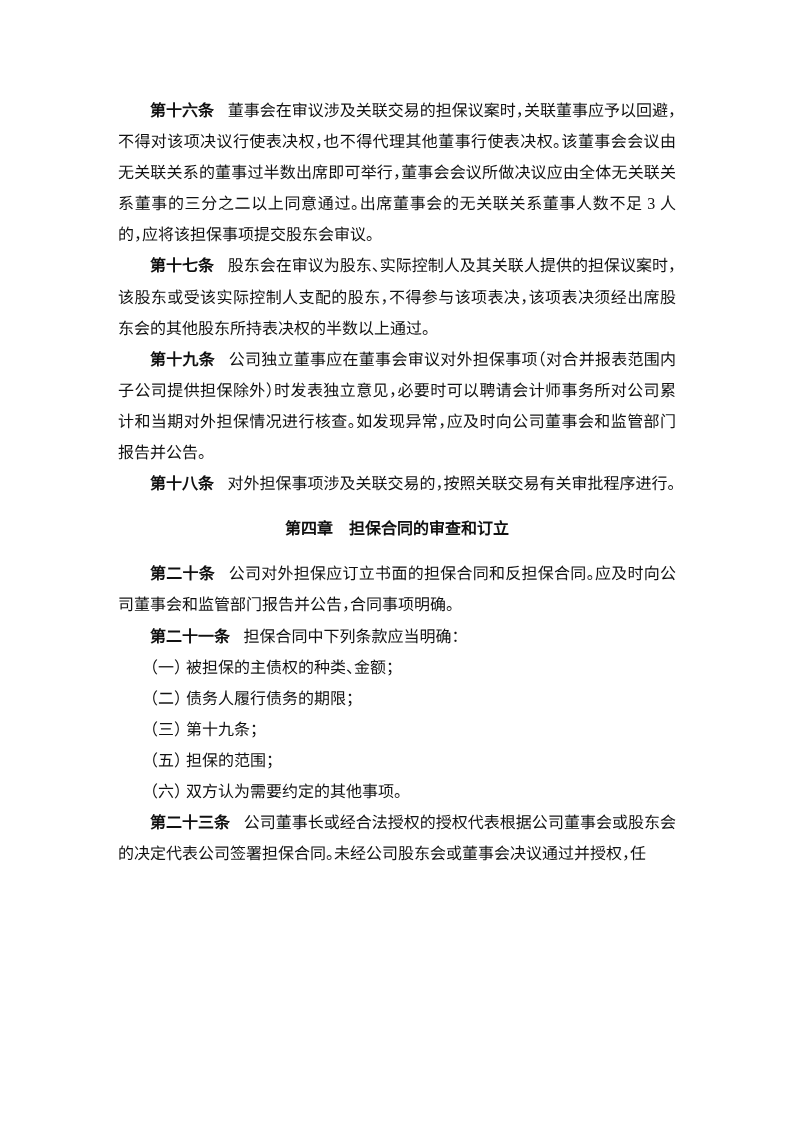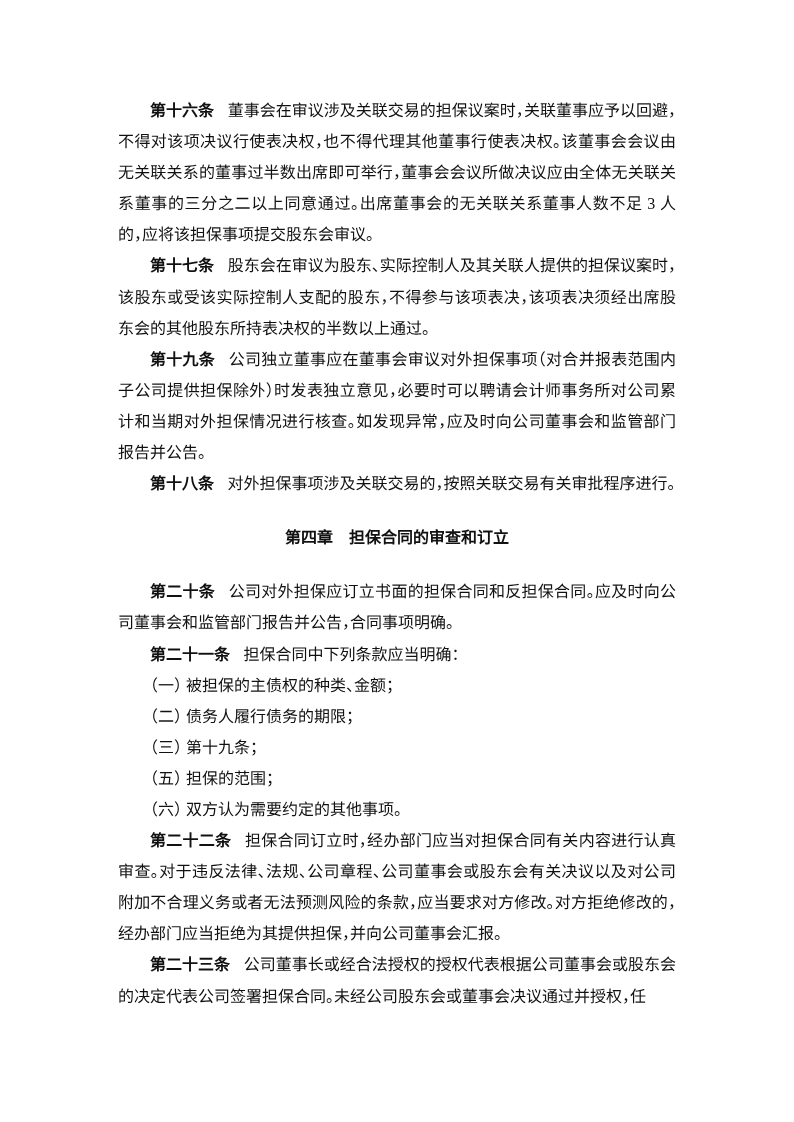--- a/index.html
+++ b/index.html
@@ -25,21 +25,21 @@
     margin: 0;
     text-align: justify;
     text-indent: 2em;
     word-break: normal;
   }
   .article-label {
     font-weight: bold;
     margin-right: 0.85em;
   }
   .chapter-heading {
-    margin: 23px 0;
+    margin: 14px 0;
     font-weight: bold;
     text-align: center;
     text-indent: 0;
     font-size: 16px;
     line-height: 31.1px;
   }
 </style>
 </head>
 <body>
 
@@ -80,21 +80,18 @@
   <p class="para">
     <span>（三） 第十九条；</span>
   </p>
   <p class="para">
     <span>（五） 担保的范围；</span>
   </p>
   <p class="para">
     <span>（六） 双方认为需要约定的其他事项。</span>
   </p>
 
-  <p class="para">
-    <b class="article-label">第二十二条</b><span>担保合同订立时，经办部门应当对担保合同有关内容进行认真审查。对于违反法律、法规、公司章程、公司董事会或股东会有关决议以及对公司附加不合理义务或者无法预测风险的条款，应当要求对方修改。对方拒绝修改的，经办部门应当拒绝为其提供担保，并向公司董事会汇报。</span>
-  </p>
 
   <p class="para">
     <b class="article-label">第二十三条</b><span>公司董事长或经合法授权的授权代表根据公司董事会或股东会的决定代表公司签署担保合同。未经公司股东会或董事会决议通过并授权，任</span>
   </p>
 
 </div>
 
 </body></html>

